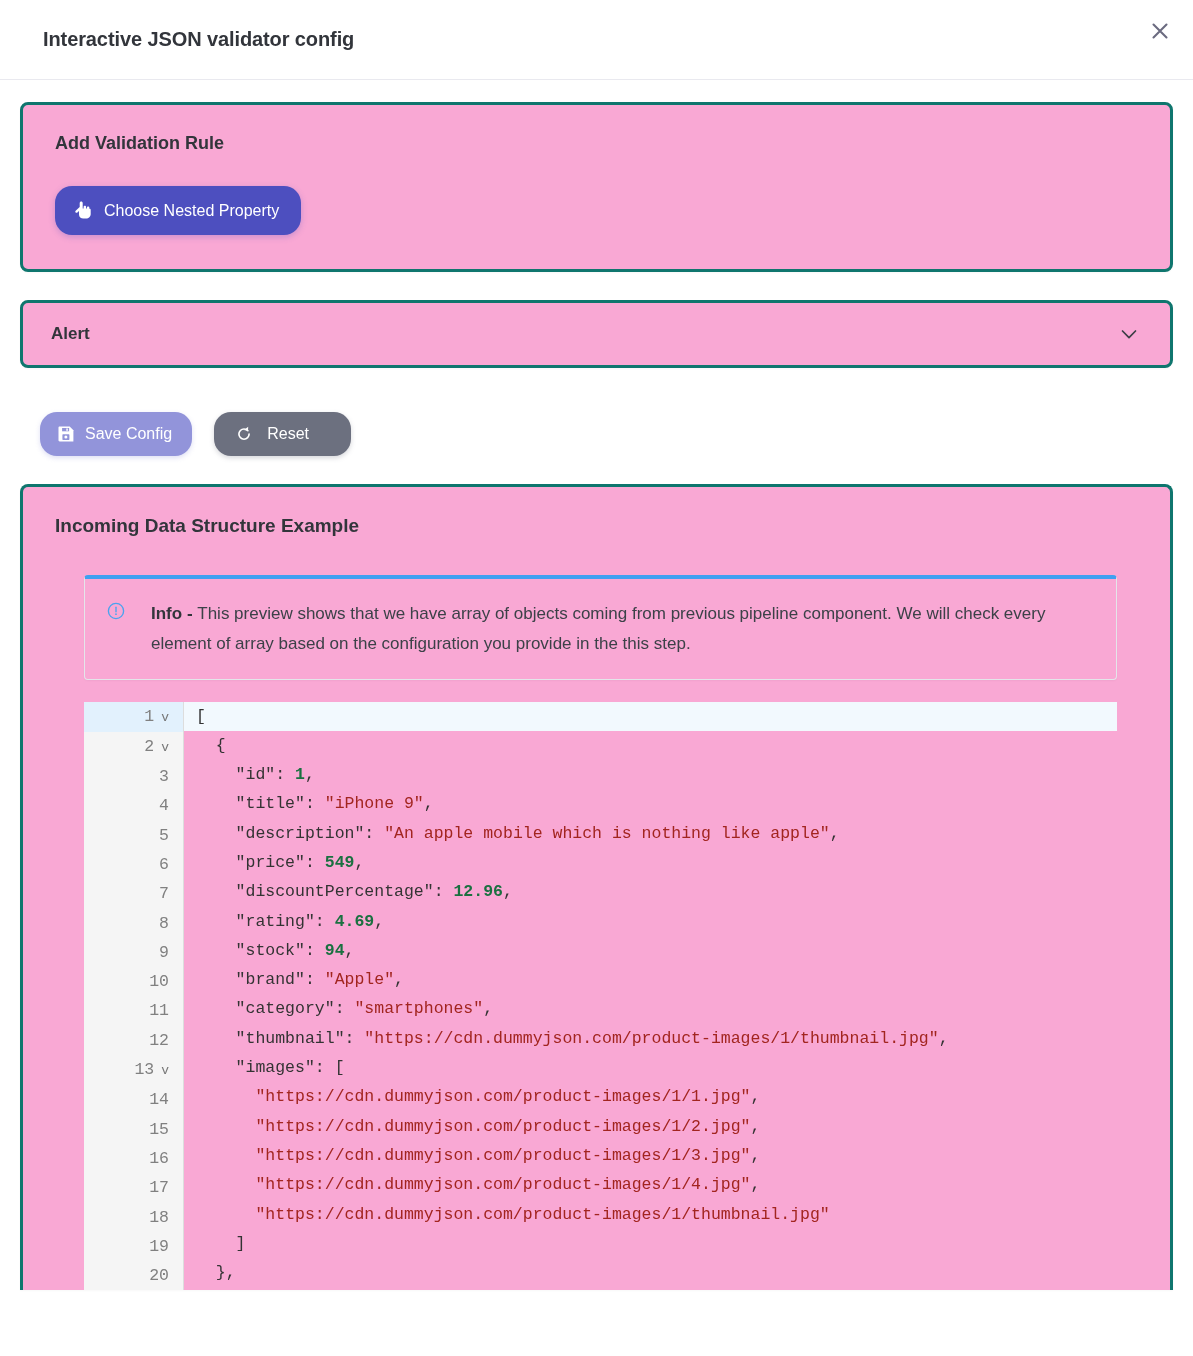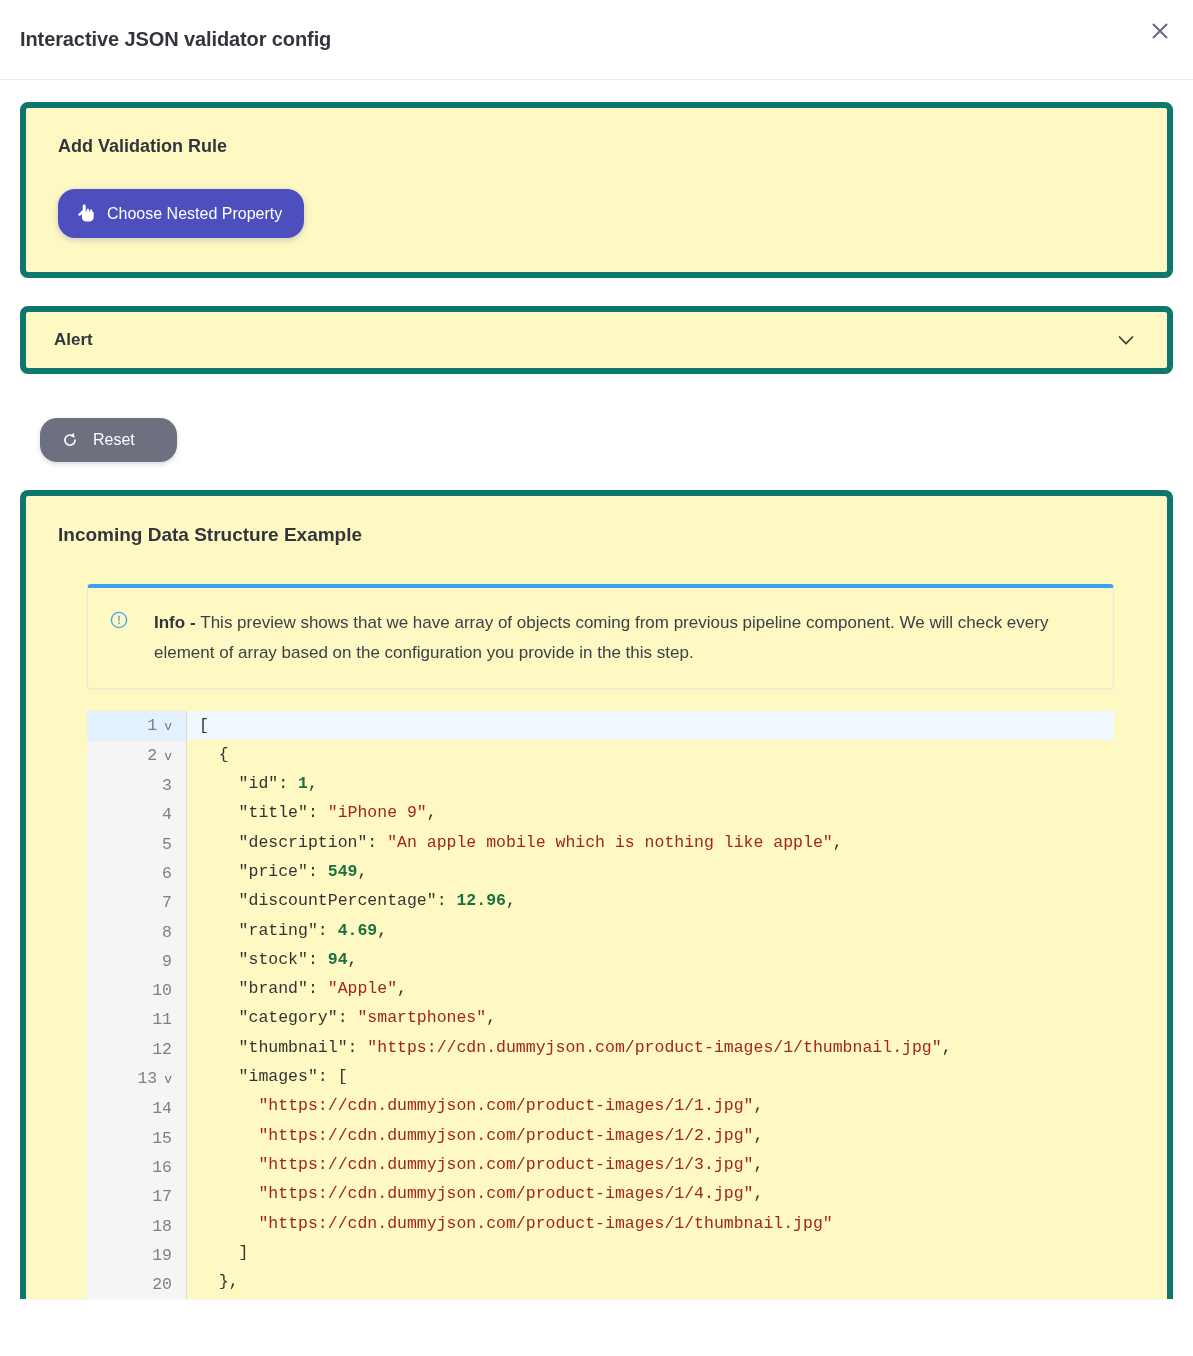--- a/index.html
+++ b/index.html
@@ -24,40 +24,41 @@
     display: flex;
     align-items: center;
     padding: 0 20px 0 20px;
     position: relative;
   }
   .modal-title {
     font-size: 20px;
     font-weight: bold;
     color: #32353b;
     letter-spacing: -0.1px;
+    margin-left: 23px;
   }
   .close-btn {
     position: absolute;
     right: 16px;
     top: 14px;
     width: 34px; height: 34px;
     display: flex; align-items: center; justify-content: center;
     cursor: pointer;
     background: none; border: none; padding: 0;
   }
   .close-btn svg { display:block; }
 
   
   .modal-body {
     padding: 22px 20px 0 20px;
   }
 
   .card {
-    background: #fef9c3;
-    border: 6px solid #0f766e;
+    background: #f9a8d4;
+    border: 3px solid #0f766e;
     border-radius: 8px;
     box-shadow: 0 1px 2px rgba(20,20,40,0.03);
   }
 
   .card-rule {
     padding: 28px 32px 34px 32px;
     margin-bottom: 28px;
   }
   .card-title {
     font-size: 18px;
@@ -228,20 +229,32 @@
     <div class="card accordion">
       <span class="accordion-label">Alert</span>
       <span class="chevron">
         <svg width="26" height="26" viewBox="0 0 26 26" fill="none">
           <path d="M6.5 10 L13 16.6 L19.5 10" stroke="#3c3f46" stroke-width="1.7" stroke-linecap="round" stroke-linejoin="round"></path>
         </svg>
       </span>
     </div>
 
     <div class="actions">
+      <button class="btn btn-save">
+        <span class="btn-ico">
+          <svg width="16" height="16" viewBox="0 0 16 16" fill="#ffffff">
+            <path d="M1.6 0.6h10.1L15.4 4.3v11.1H1.6c-0.6 0-1.1-0.5-1.1-1.1V1.7c0-0.6 0.5-1.1 1.1-1.1z" fill="#ffffff"></path>
+            <rect x="4.1" y="2.0" width="7.0" height="3.3" fill="#9294da"></rect>
+            <rect x="8.3" y="2.5" width="1.5" height="2.3" fill="#ffffff"></rect>
+            <rect x="4.4" y="8.3" width="7.0" height="5.6" rx="0.6" fill="#9294da"></rect>
+            <circle cx="7.9" cy="10.9" r="1.5" fill="#ffffff"></circle>
+          </svg>
+        </span>
+        <span>Save Config</span>
+      </button>
       <button class="btn btn-reset">
         <span class="btn-ico">
           <svg width="16" height="16" viewBox="0 0 16 16" fill="none">
             <path d="M13.1 8.1A5.1 5.1 0 1 1 8.0 3.0 5.3 5.3 0 0 1 11.9 4.7" stroke="#ffffff" stroke-width="1.65" stroke-linecap="round"></path>
             <path d="M12.2 0.8 L12.0 5.0 L8.0 4.1 Z" fill="#ffffff"></path>
           </svg>
         </span>
         <span>Reset</span>
       </button>
     </div>

